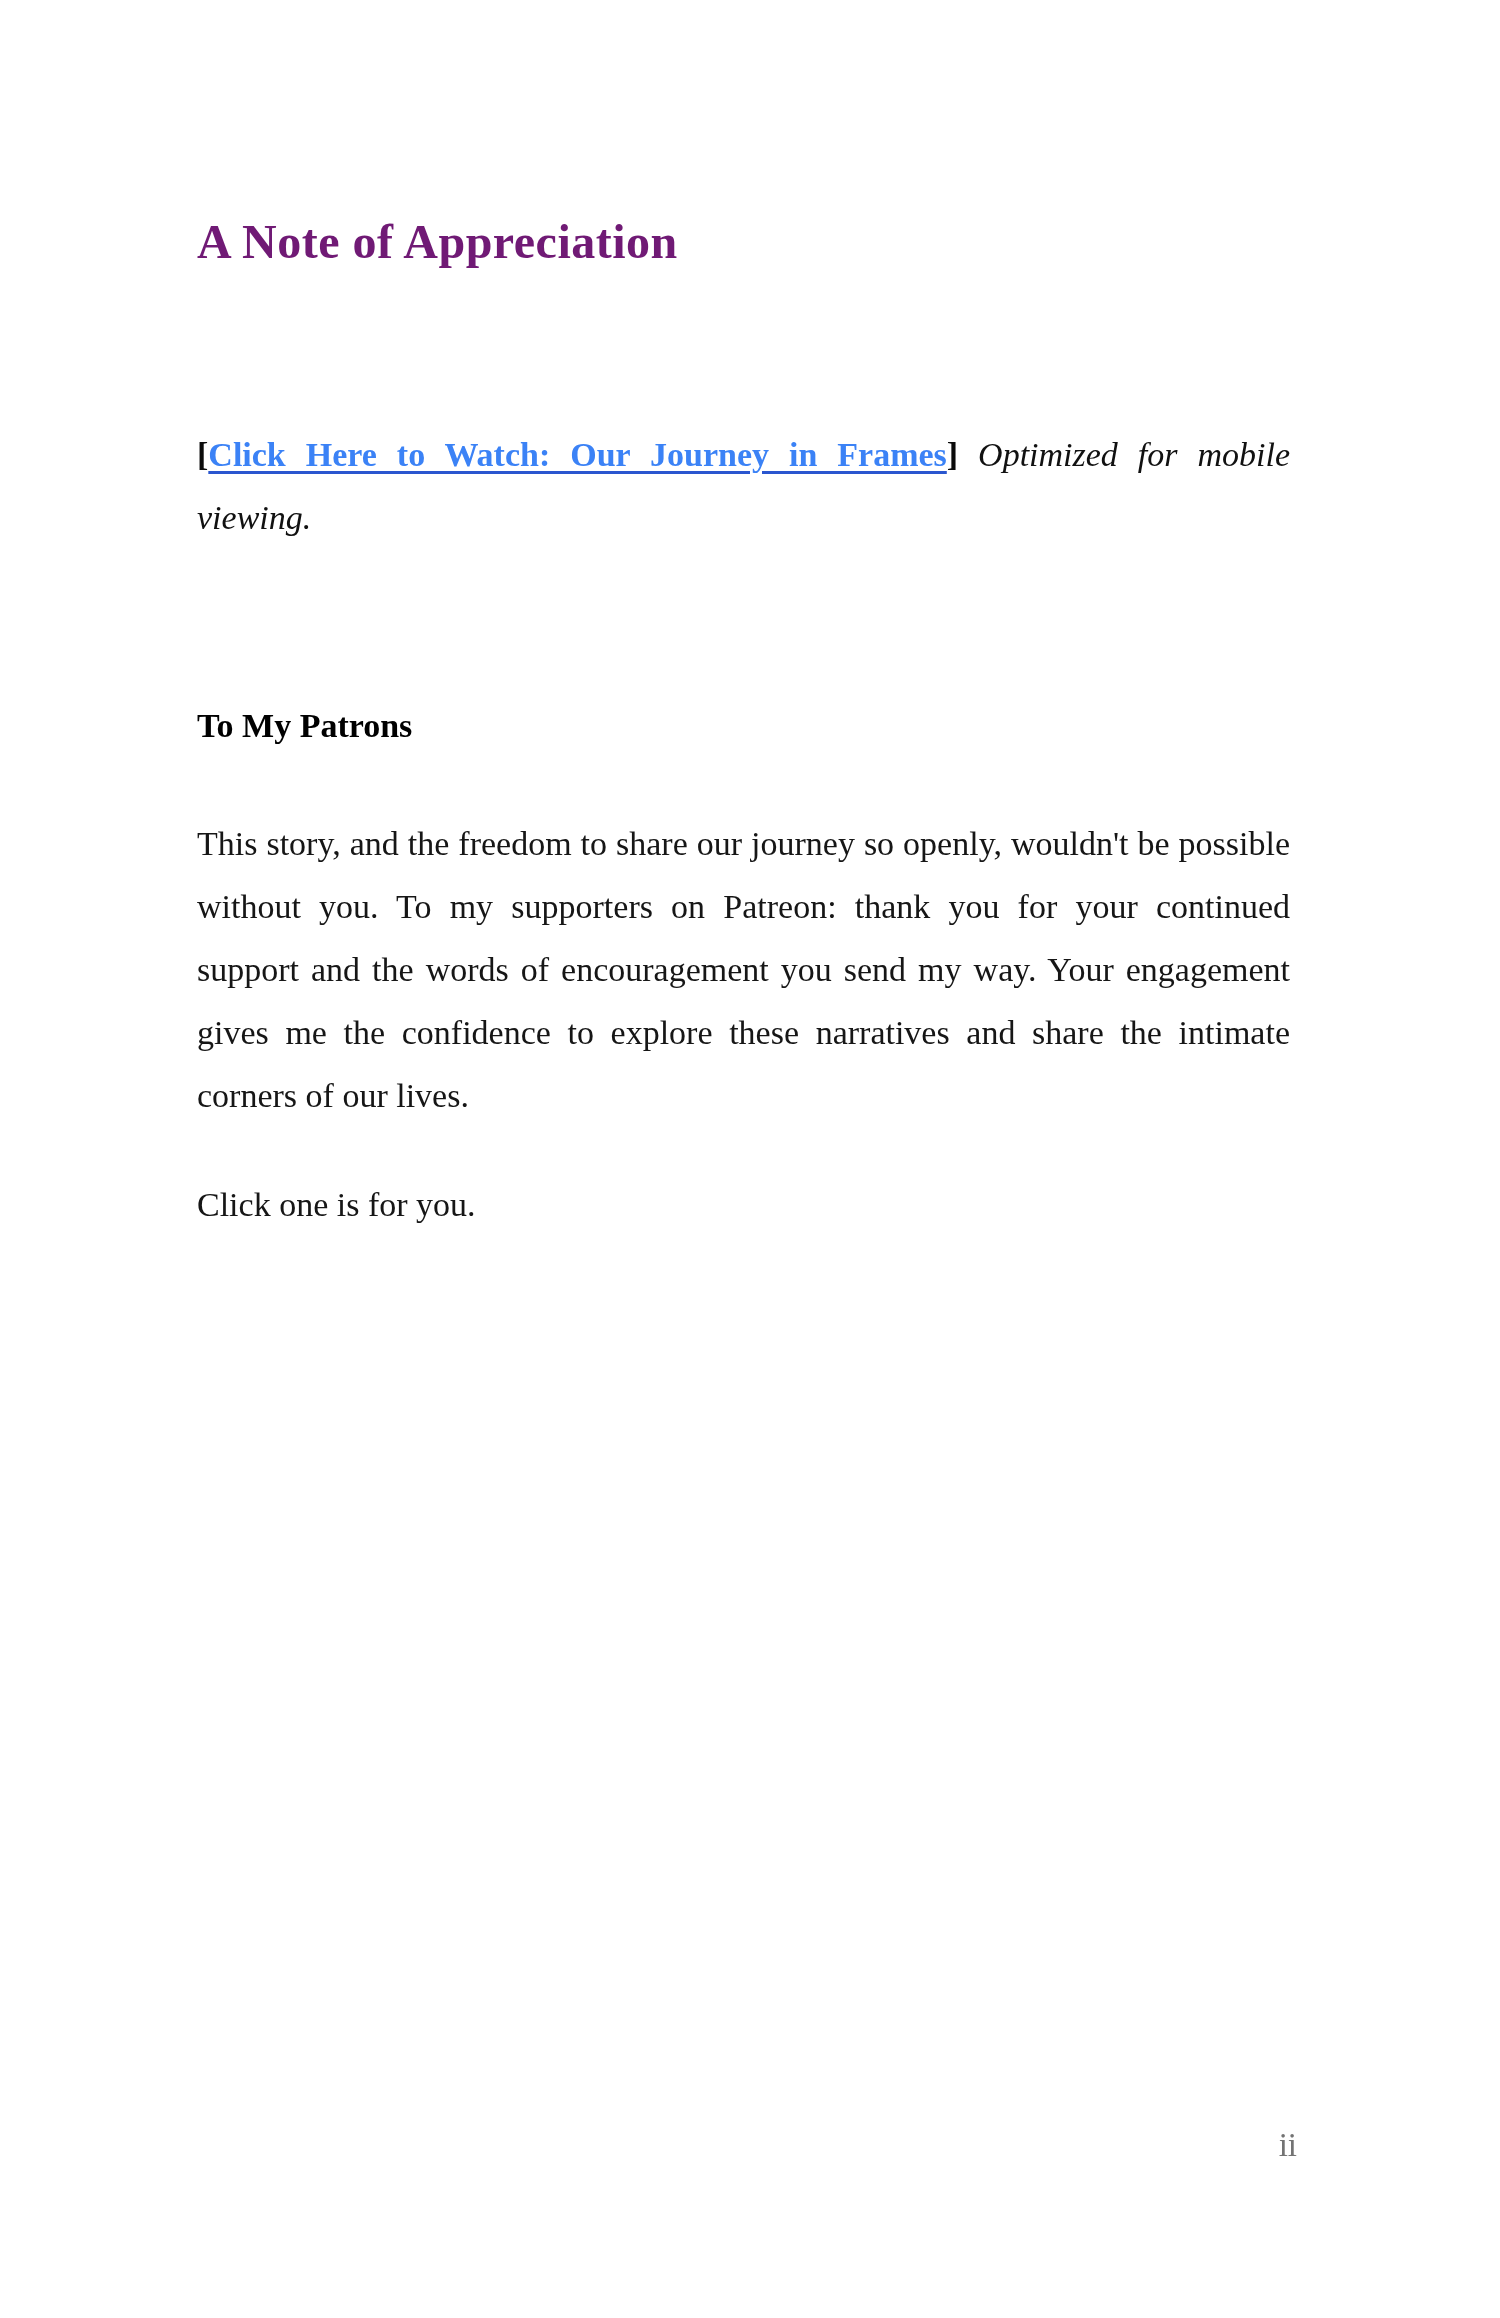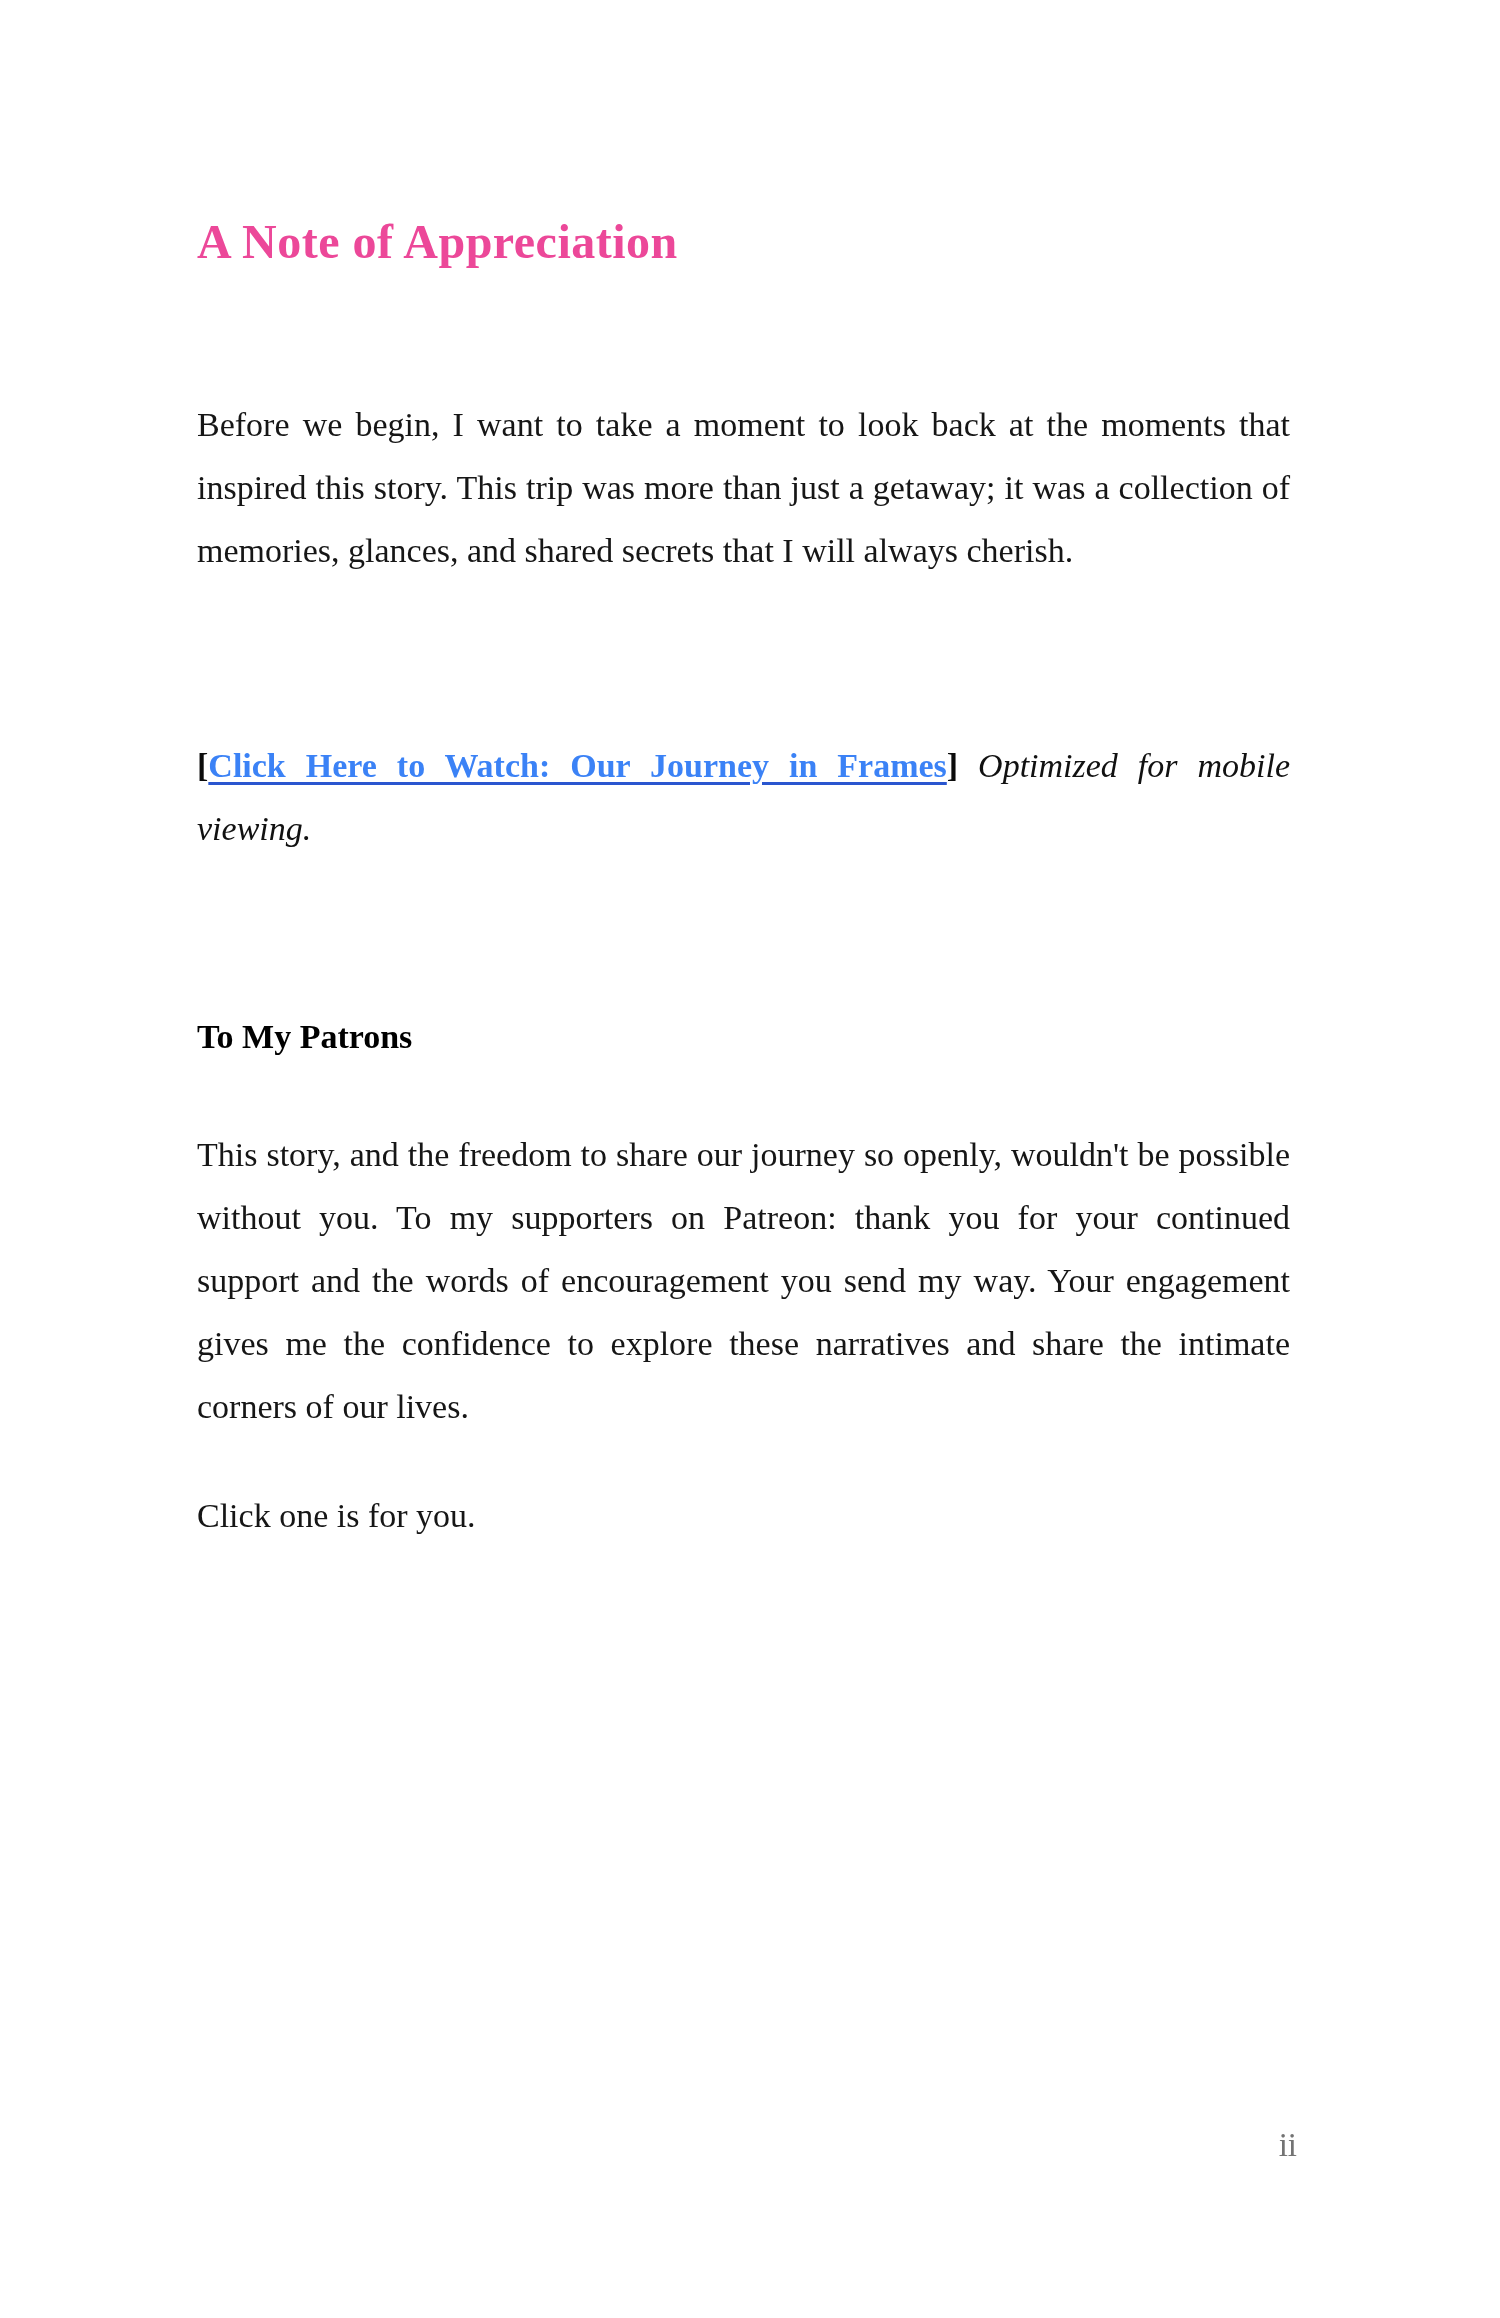--- a/index.html
+++ b/index.html
@@ -15,21 +15,21 @@
     box-sizing: border-box;
     padding: 213px 210px 0 197px;
     font-family: "Liberation Serif", "DejaVu Serif", serif;
     color: #161616;
     overflow: hidden;
   }
   .doc-title {
     font-size: 48px;
     line-height: 1.2;
     font-weight: 700;
-    color: #ec4899;
+    color: #701a75;
     margin: 0 0 122px 0;
     letter-spacing: 0.5px;
   }
   p.body-para {
     font-size: 34px;
     line-height: 63px;
     text-align: justify;
     text-justify: inter-word;
     margin: 0 0 36px 0;
     hyphens: none;
@@ -73,21 +73,20 @@
     color: #737373;
   }
 </style>
 </head>
 <body>
 
 <div class="page">
 
   <h1 class="doc-title">A Note of Appreciation</h1>
 
-  <p class="body-para">Before we begin, I want to take a moment to look back at the moments that inspired this story. This trip was more than just a getaway; it was a collection of memories, glances, and shared secrets that I will always cherish.</p>
 
 
   <p class="body-para link-para"><span class="bracket">[</span><a class="video-link" href="#">Click Here to Watch: Our Journey in Frames</a><span class="bracket">]</span>
     <span class="link-note">Optimized for mobile viewing.</span></p>
 
   <h2 class="section-heading">To My Patrons</h2>
 
   <p class="body-para">This story, and the freedom to share our journey so openly, wouldn't be possible without you. To my supporters on Patreon: thank you for your continued support and the words of encouragement you send my way. Your engagement gives me the confidence to explore these narratives and share the intimate corners of our lives.</p>
 
   <p class="body-para closing-para">Click one is for you.</p>

